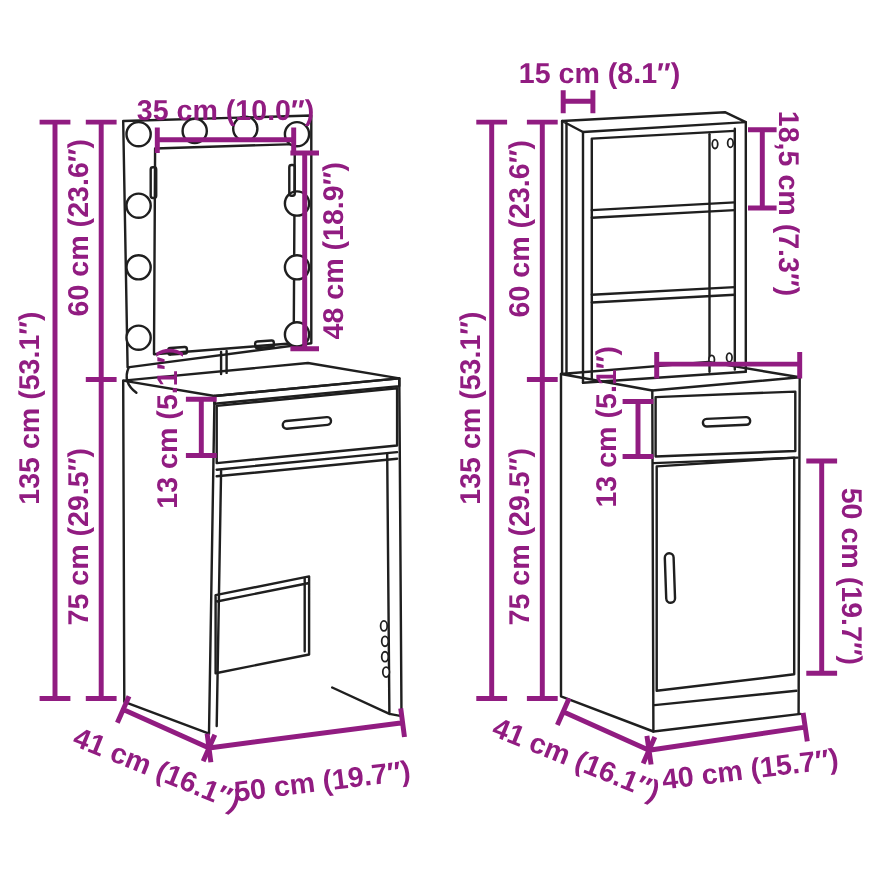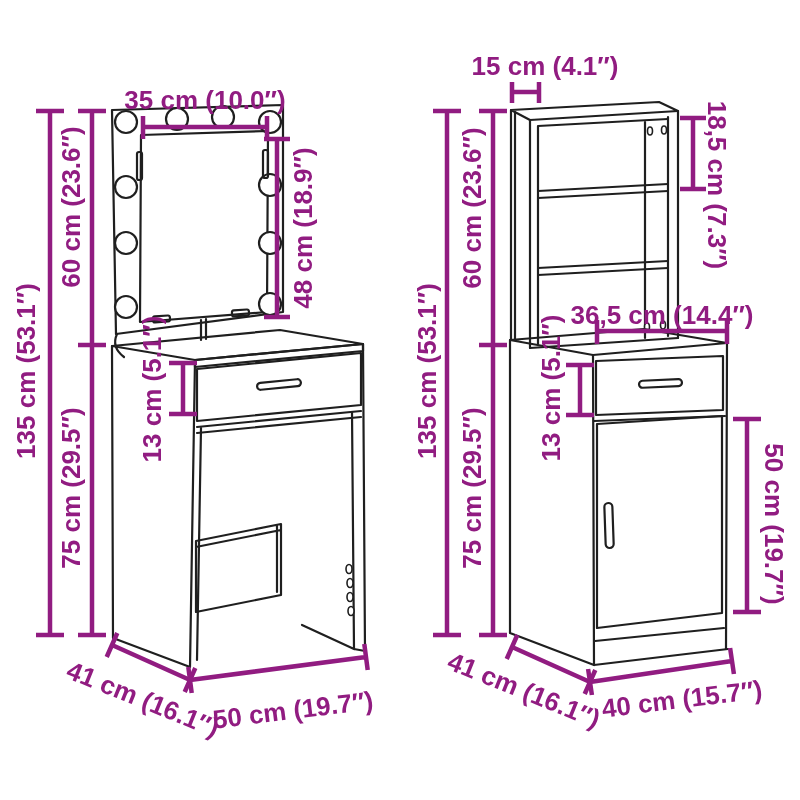--- a/index.html
+++ b/index.html
@@ -137,24 +137,23 @@
 
   <div class="dim-label" style="left:205px;top:100px;transform:translate(-50%,-50%);">35 cm (10.0″)</div>
   <div class="dim-label" style="left:71px;top:207px;transform:translate(-50%,-50%) rotate(-90deg);">60 cm (23.6″)</div>
   <div class="dim-label" style="left:26px;top:371px;transform:translate(-50%,-50%) rotate(-90deg);">135 cm (53.1″)</div>
   <div class="dim-label" style="left:71px;top:488px;transform:translate(-50%,-50%) rotate(-90deg);">75 cm (29.5″)</div>
   <div class="dim-label" style="left:303px;top:228px;transform:translate(-50%,-50%) rotate(-90deg);">48 cm (18.9″)</div>
   <div class="dim-label" style="left:152px;top:389px;transform:translate(-50%,-50%) rotate(-90deg);">13 cm (5.1″)</div>
   <div class="dim-label" style="left:143px;top:699px;transform:translate(-50%,-50%) rotate(22deg);">41 cm (16.1″)</div>
   <div class="dim-label" style="left:293px;top:710px;transform:translate(-50%,-50%) rotate(-7deg);">50 cm (19.7″)</div>
 
-  <div class="dim-label" style="left:545px;top:66px;transform:translate(-50%,-50%);">15 cm (4.1″)</div>
+  <div class="dim-label" style="left:545px;top:66px;transform:translate(-50%,-50%);">15 cm (8.1″)</div>
   <div class="dim-label" style="left:717px;top:185px;transform:translate(-50%,-50%) rotate(90deg);">18,5 cm (7.3″)</div>
   <div class="dim-label" style="left:472px;top:208px;transform:translate(-50%,-50%) rotate(-90deg);">60 cm (23.6″)</div>
   <div class="dim-label" style="left:427px;top:371px;transform:translate(-50%,-50%) rotate(-90deg);">135 cm (53.1″)</div>
   <div class="dim-label" style="left:472px;top:488px;transform:translate(-50%,-50%) rotate(-90deg);">75 cm (29.5″)</div>
-  <div class="dim-label" style="left:662px;top:315px;transform:translate(-50%,-50%);">36,5 cm (14.4″)</div>
   <div class="dim-label" style="left:551px;top:388px;transform:translate(-50%,-50%) rotate(-90deg);">13 cm (5.1″)</div>
   <div class="dim-label" style="left:774px;top:524px;transform:translate(-50%,-50%) rotate(90deg);">50 cm (19.7″)</div>
   <div class="dim-label" style="left:524px;top:690px;transform:translate(-50%,-50%) rotate(22deg);">41 cm (16.1″)</div>
   <div class="dim-label" style="left:682px;top:699px;transform:translate(-50%,-50%) rotate(-7deg);">40 cm (15.7″)</div>
 
 </div>
 
 </body></html>

